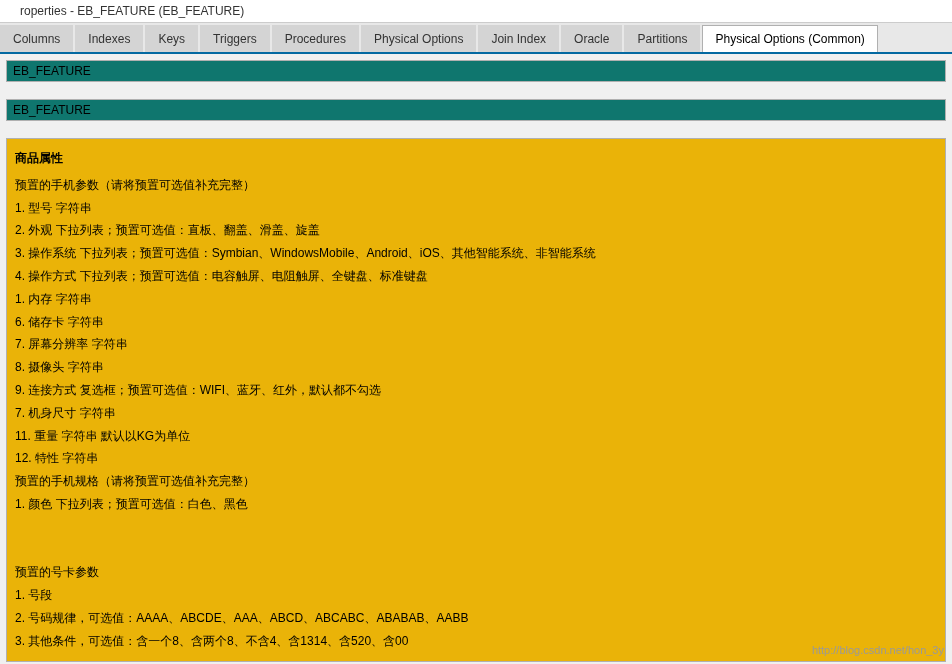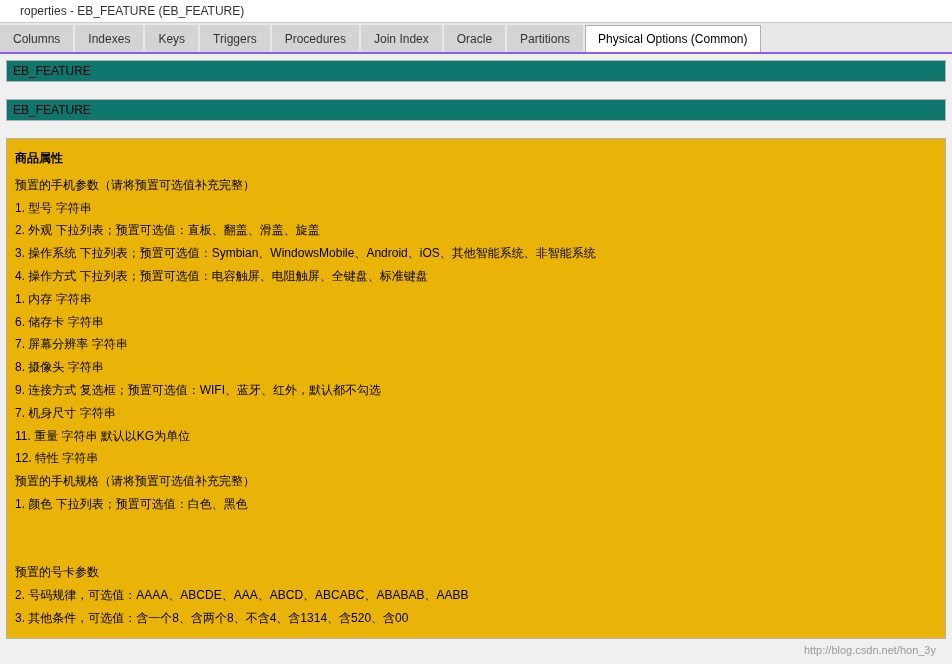--- a/index.html
+++ b/index.html
@@ -19,21 +19,21 @@
     .title-bar {
       background: #fff;
       padding: 4px 20px;
       font-size: 12px;
       color: #333;
       border-bottom: 1px solid #ccc;
     }
     .tab-bar {
       display: flex;
       background: #e8e8e8;
-      border-bottom: 2px solid #8b5cf6;
+      border-bottom: 2px solid #0369a1;
       padding-top: 2px;
     }
     .tab {
       padding: 6px 12px;
       font-size: 12px;
       cursor: pointer;
       border: 1px solid transparent;
       border-bottom: none;
       margin-right: 2px;
       background: #d4d4d4;
@@ -59,21 +59,21 @@
       border: 1px solid #b0b0b0;
       padding: 3px 6px;
       font-size: 12px;
       background: #0f766e;
       margin-bottom: 17px;
       outline: none;
     }
     .watermark {
       position: fixed;
       bottom: 8px;
-      right: 16px;
+      right: 8px;
       font-size: 11px;
       color: #999;
     }
     .content-wrapper {
       padding: 6px;
     }
     .name-row {
       margin-bottom: 3px;
     }
     .comment-box {
@@ -93,20 +93,21 @@
 <div class="title-bar">
   <span>roperties - EB_FEATURE (EB_FEATURE)</span>
 </div>
 
 <div class="tab-bar">
   <div class="tab">Columns</div>
   <div class="tab">Indexes</div>
   <div class="tab">Keys</div>
   <div class="tab">Triggers</div>
   <div class="tab">Procedures</div>
+  <div class="tab">Physical Options</div>
   <div class="tab">Join Index</div>
   <div class="tab">Oracle</div>
   <div class="tab">Partitions</div>
   <div class="tab active">Physical Options (Common)</div>
 </div>
 
 <div class="content-wrapper">
   <div class="name-row">
     <input class="input-field" type="text" value="EB_FEATURE" style="">
   </div>
@@ -128,18 +129,19 @@
     <div>9.  连接方式         复选框；预置可选值：WIFI、蓝牙、红外，默认都不勾选</div>
     <div>7. 机身尺寸         字符串</div>
     <div>11. 重量             字符串  默认以KG为单位</div>
     <div>12. 特性             字符串</div>
     <div></div>
     <div>预置的手机规格（请将预置可选值补充完整）</div>
     <div>1.  颜色             下拉列表；预置可选值：白色、黑色</div>
     <div>&nbsp;</div>
     <div>&nbsp;</div>
     <div>预置的号卡参数</div>
+    <div>1. 号段</div>
     <div>2. 号码规律，可选值：AAAA、ABCDE、AAA、ABCD、ABCABC、ABABAB、AABB</div>
     <div>3. 其他条件，可选值：含一个8、含两个8、不含4、含1314、含520、含00</div>
   </div>
 </div>
 
 <div class="watermark">http://blog.csdn.net/hon_3y</div>
 
 </body></html>

